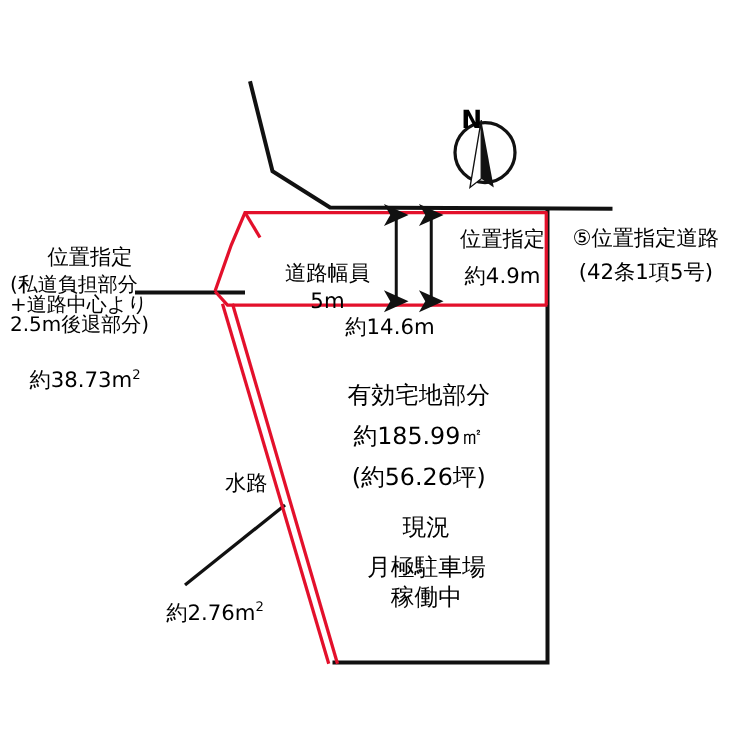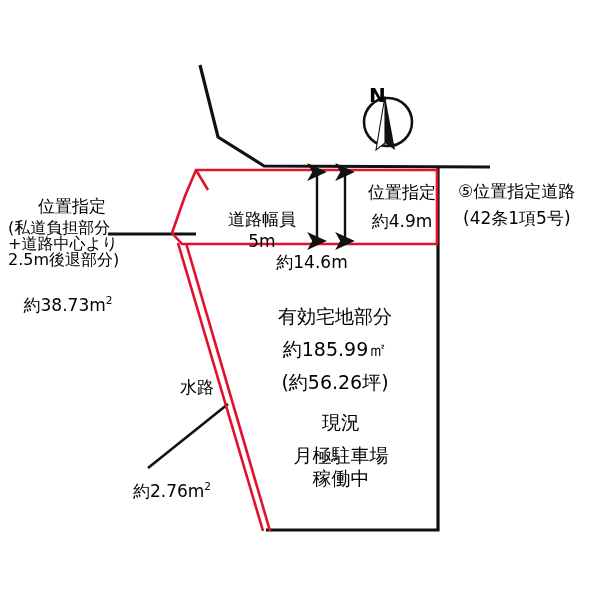--- a/index.html
+++ b/index.html
@@ -104,21 +104,21 @@
   <div class="lbl sz-md" style="left:232px; top:252px; width:160px;">約14.6m</div>
 
   <div class="lbl sz-md lbl-left" style="left:458px; top:181px; width:140px;">⑤位置指定道路</div>
   <div class="lbl sz-md lbl-left" style="left:463px; top:208px; width:140px;">(42条1項5号)</div>
 
   <div class="lbl sz-lg" style="left:250px; top:305px; width:170px;">有効宅地部分</div>
   <div class="lbl sz-lg" style="left:250px; top:338px; width:170px;"><span>約185.99</span><span>㎡</span></div>
   <div class="lbl sz-lg" style="left:250px; top:371px; width:170px;">(約56.26坪)</div>
 
   <div class="lbl sz-lg" style="left:285px; top:411px; width:112px;">現況</div>
-  <div class="lbl sz-lg" style="left:272px; top:444px; width:138px;">月極駐車場</div>
+  <div class="lbl sz-lg" style="left:272px; top:444px; width:138px;font-family:Liberation Mono, monospace;">月極駐車場</div>
   <div class="lbl sz-lg" style="left:285px; top:467px; width:112px;">稼働中</div>
 
   <div class="lbl sz-md" style="left:166px; top:377px; width:62px;">水路</div>
 
   <div class="lbl sz-sm" style="left:110px; top:480px; width:124px;"><span>約2.76m</span><span class="sup">2</span></div>
 
   <div class="compass-n" style="left:369px; top:83px;">N</div>
 
 </div>
 

